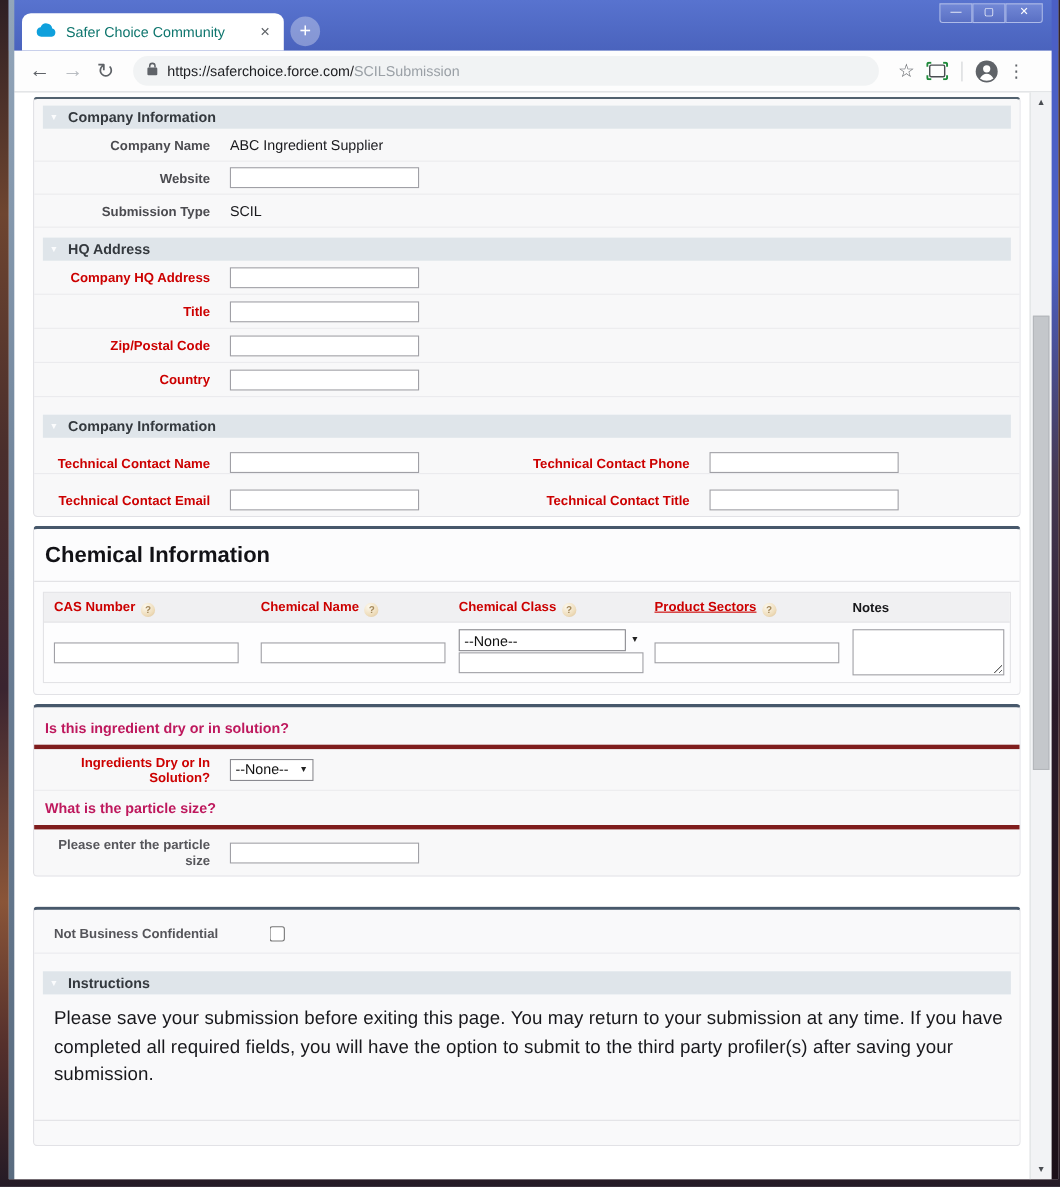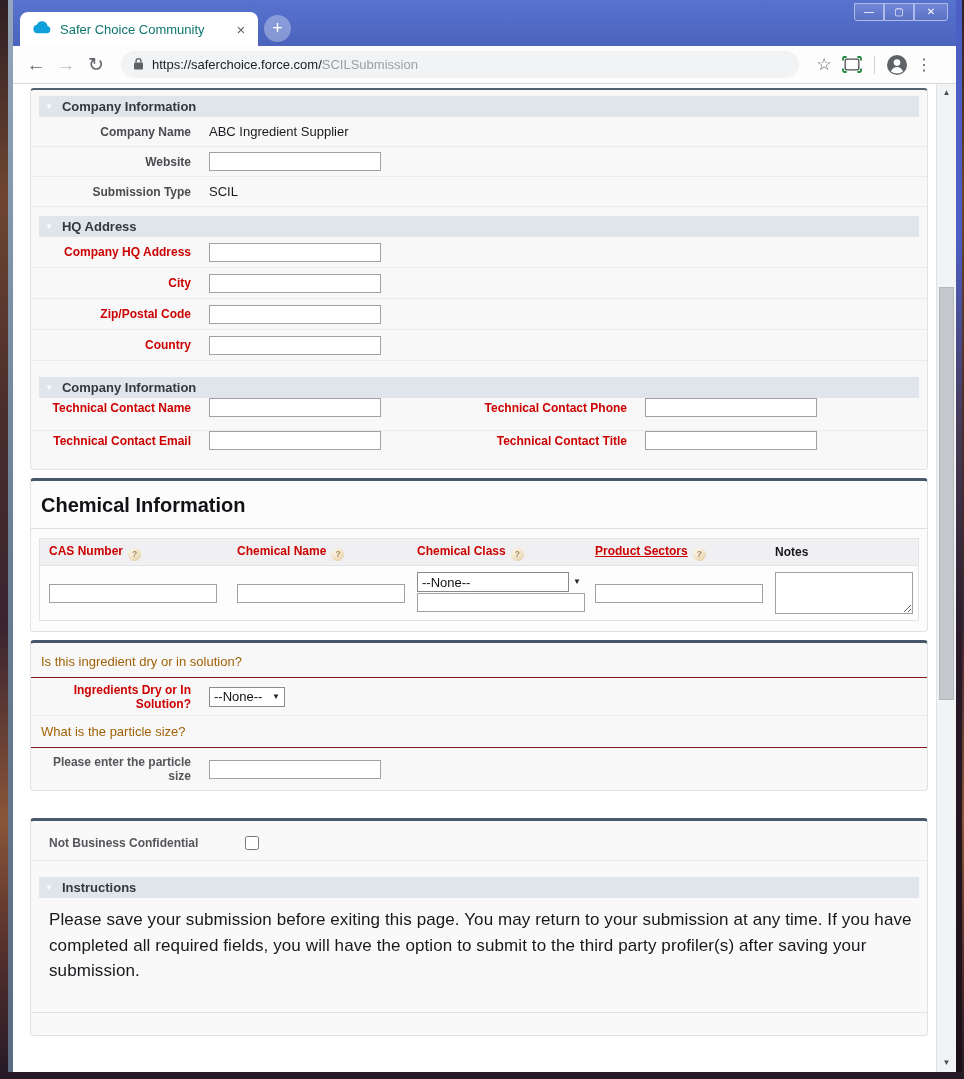--- a/index.html
+++ b/index.html
@@ -57,21 +57,21 @@
   .tri { color:#fbfcfd; font-size:8px; margin-right:9px; }
   .frow { display:flex; align-items:center; min-height:30px; border-bottom:1px solid #ebebee; }
   .flabel { width:160px; text-align:right; font-weight:bold; font-size:12px; color:#4b4b50; line-height:14px; }
   .flabel.req { color:#cc0000; }
   .fval { margin-left:18px; font-size:13px; color:#1a1a1e; }
   .tin { width:172px; height:19px; border:1px solid #a0a0a6; background:#fff; font-size:12px;
     padding:1px 3px; font-family:"Liberation Sans",sans-serif; }
   .hq .frow { min-height:31px; }
   .sec-hdr.mt { margin-top:9px; }
   .sec-hdr.mt2 { margin-top:16px; }
-  .tworow { display:flex; border-bottom:1px solid #ebebee; min-height:33px; align-items:flex-start; }
+  .tworow { display:flex; border-bottom:1px solid #ebebee; min-height:33px; align-items:flex-end; }
   .half { display:flex; align-items:center; width:449px; }
   .half .flabel2 { width:148px; text-align:right; font-weight:bold; font-size:12px; color:#cc0000; line-height:14px; }
   .half .fval { margin-left:18px; }
   .half.left .flabel2 { width:160px; }
 
   
   .box2 { margin-top:8px; background:#fcfcfd; }
   .chem-title { font-size:20px; font-weight:bold; color:#121216; padding:13px 0 11px 10px;
     border-bottom:1px solid #e0e0e4; }
   .chem-table { margin:9px 8px 10px 8px; border:1px solid #e3e3e6; background:#fdfdfe; }
@@ -91,21 +91,21 @@
   select.vfsel { appearance:none; -webkit-appearance:none; border:1px solid #8a8a90; background:#fff;
     height:20px; font-size:13px; font-family:"Liberation Sans",sans-serif; padding:0 18px 0 4px; color:#111; }
   .sel-arrow { position:absolute; right:5px; top:5px; font-size:8px; color:#222; pointer-events:none; }
   .class-sel { width:152px; }
   .class-extra { margin-top:1px; width:170px; }
   .notes-ta { width:138px; height:42px; border:1px solid #a0a0a6; background:#fff; resize:both;
     font-family:"Liberation Sans",sans-serif; font-size:12px; }
 
   
   .box3 { margin-top:8px; padding-top:3px; }
-  .qrow { font-size:13px; color:#a16207; padding:8px 0 8px 10px; border-bottom:1px solid #7f1d1d; }
+  .qrow { font-size:13px; color:#be185d; padding:8px 0 8px 10px; border-bottom:4px solid #7f1d1d;font-weight:bold; }
   .drow { display:flex; align-items:center; min-height:38px; border-bottom:1px solid #ebebee; }
   .dry-sel { width:76px; }
   .flabel.gray { color:#56565b; }
   .prow { display:flex; align-items:center; min-height:42px; padding:2px 0; }
 
   
   .box4 { margin-top:27px; padding-top:4px; background:#f9f9fa; }
   .nbc-row { display:flex; align-items:center; min-height:36px; border-bottom:1px solid #ebebee; }
   .nbc-label { font-size:12px; font-weight:bold; color:#55555a; margin-left:18px; }
   .nbc-check { margin-left:47px; width:14px; height:14px; }
@@ -207,21 +207,21 @@
           <div class="sec-hdr mt">
             <span class="tri">▼</span>
             <span>HQ Address</span>
           </div>
           <div class="hq">
             <div class="frow">
               <div class="flabel req">Company HQ Address</div>
               <div class="fval"><input class="tin" type="text" style=""></div>
             </div>
             <div class="frow">
-              <div class="flabel req">City</div>
+              <div class="flabel req">Title</div>
               <div class="fval"><input class="tin" type="text" style=""></div>
             </div>
             <div class="frow">
               <div class="flabel req">Zip/Postal Code</div>
               <div class="fval"><input class="tin" type="text" style=""></div>
             </div>
             <div class="frow">
               <div class="flabel req">Country</div>
               <div class="fval"><input class="tin" type="text" style=""></div>
             </div>

